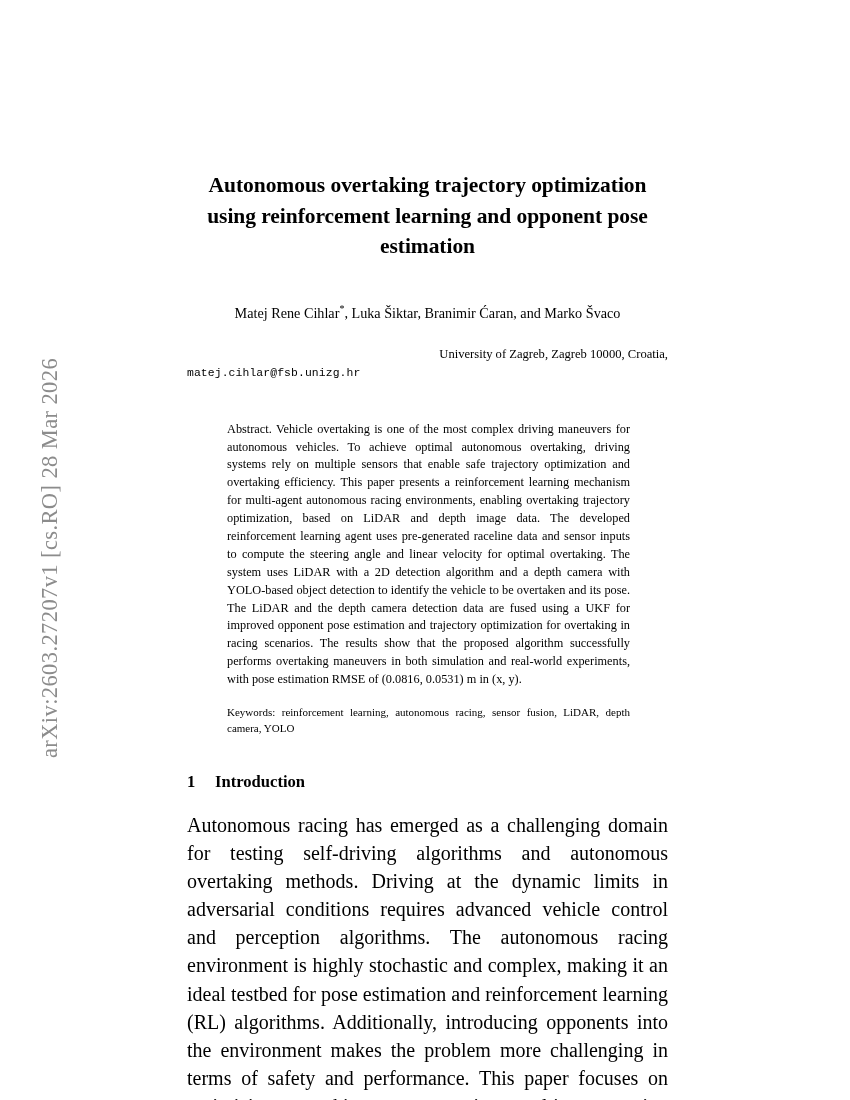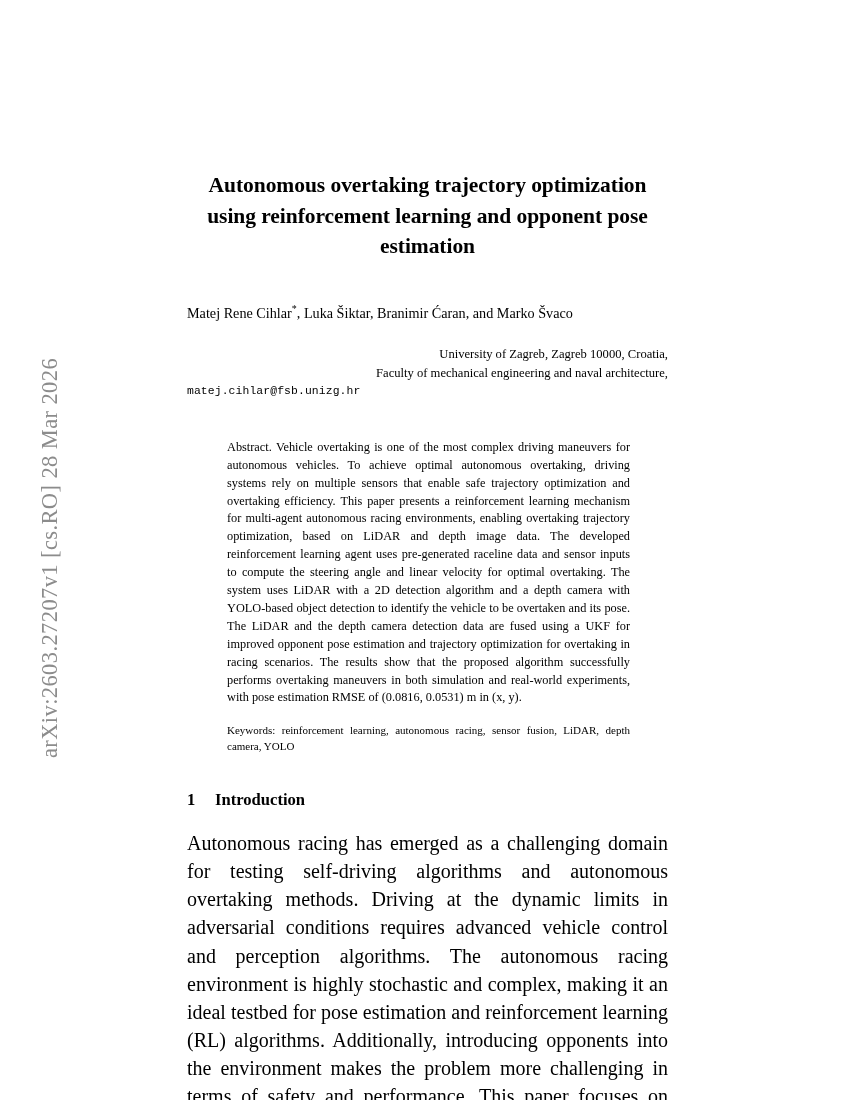--- a/index.html
+++ b/index.html
@@ -57,20 +57,21 @@
     text-align: center;
     font-size: 21.5px;
     font-weight: bold;
     line-height: 1.42;
     letter-spacing: -0.05px;
   }
 
   .authors {
     margin: 0;
     padding-top: 42px;
+    text-align: center;
     font-size: 14.2px;
     line-height: 1.4;
   }
   .authors .sup {
     font-size: 10px;
     vertical-align: super;
     line-height: 0;
   }
 
   .affiliation {
@@ -148,21 +149,20 @@
   <div class="content">
 
     <h1 class="title">Autonomous overtaking trajectory optimization using reinforcement learning and opponent pose estimation</h1>
 
     <p class="authors">
       <span>Matej Rene Cihlar</span><span class="sup">*</span><span>, Luka Šiktar, Branimir Ćaran, and Marko Švaco</span>
     </p>
 
     <p class="affiliation">
       <span>University of Zagreb, Zagreb 10000, Croatia,</span><br>
-      <span>Faculty of mechanical engineering and naval architecture,</span>
     </p>
 
     <p class="email">matej.cihlar@fsb.unizg.hr</p>
 
     <div class="abstract-block">
       <p class="abstract-para">
         <span class="lead">Abstract.</span>
         <span>Vehicle overtaking is one of the most complex driving maneuvers for autonomous vehicles. To achieve optimal autonomous overtaking, driving systems rely on multiple sensors that enable safe trajectory optimization and overtaking efficiency. This paper presents a reinforcement learning mechanism for multi-agent autonomous racing environments, enabling overtaking trajectory optimization, based on LiDAR and depth image data. The developed reinforcement learning agent uses pre-generated raceline data and sensor inputs to compute the steering angle and linear velocity for optimal overtaking. The system uses LiDAR with a 2D detection algorithm and a depth camera with YOLO-based object detection to identify the vehicle to be overtaken and its pose. The LiDAR and the depth camera detection data are fused using a UKF for improved opponent pose estimation and trajectory optimization for overtaking in racing scenarios. The results show that the proposed algorithm successfully performs overtaking maneuvers in both simulation and real-world experiments, with pose estimation RMSE of (0.0816, 0.0531) m in (x, y).</span>
       </p>
 

